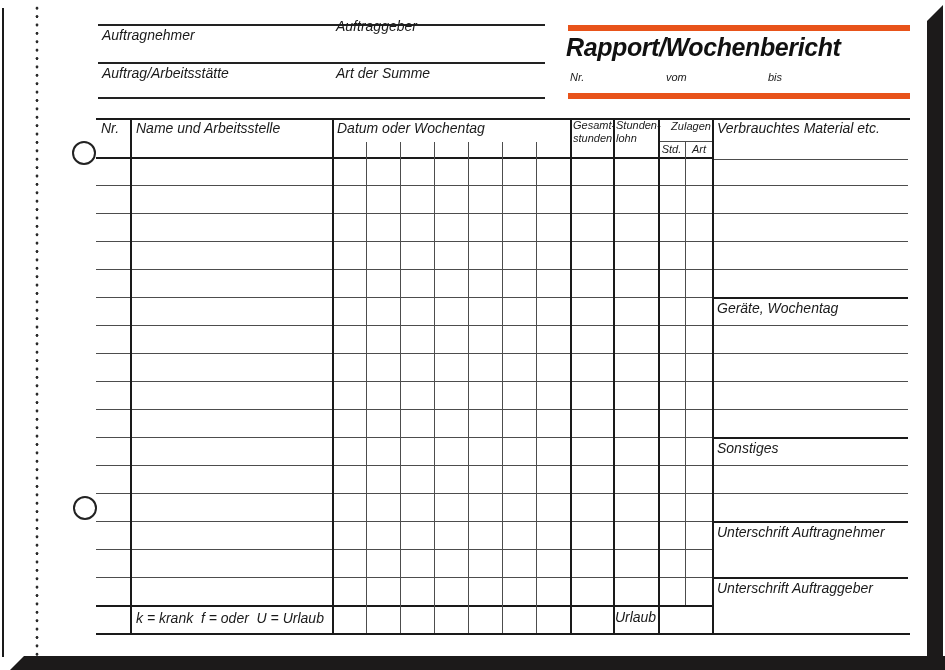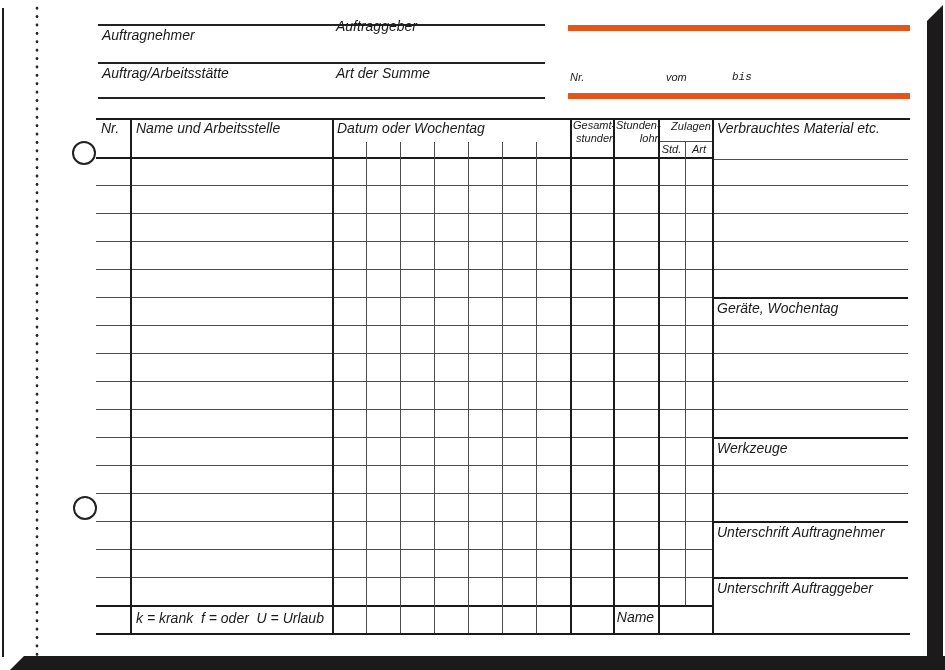--- a/index.html
+++ b/index.html
@@ -2,21 +2,21 @@
 <html><head>
 <meta charset="utf-8">
 <style>
   html,body{margin:0;padding:0;background:#ffffff;}
   .sheet{position:relative;width:945px;height:670px;background:#ffffff;overflow:hidden;
          font-family:"Liberation Sans",sans-serif;}
   
   .lbl{position:absolute;font-style:italic;font-size:14px;line-height:1.15;
        color:#1a1a1a;white-space:nowrap;}
   .lbl-sm{font-size:11px;}
-  .two-line{line-height:13px;text-align:right;}
+  .two-line{line-height:13px;}
   .ctr{text-align:center;}
   .title{position:absolute;font-style:italic;font-weight:700;font-size:25px;
          letter-spacing:-0.4px;color:#111;white-space:nowrap;}
   .pre{white-space:pre;}
   
   .hl{position:absolute;height:1px;background:#4d4d4d;}
   .hlm{position:absolute;height:1.5px;background:#222;}
   .hlb{position:absolute;height:2px;background:#1a1a1a;}
   .vl{position:absolute;width:1px;background:#4d4d4d;}
   .vlb{position:absolute;width:2px;background:#1a1a1a;}
@@ -48,23 +48,24 @@
 
   <div class="hlm" style="left:98px;top:24px;width:447px;"></div>
   <div class="lbl" style="left:102px;top:27px;">Auftragnehmer</div>
   <div class="lbl" style="left:336px;top:18px;">Auftraggeber</div>
   <div class="hlm" style="left:98px;top:62px;width:447px;"></div>
   <div class="lbl" style="left:102px;top:65px;">Auftrag/Arbeitsstätte</div>
   <div class="lbl" style="left:336px;top:65px;">Art der Summe</div>
   <div class="hlm" style="left:98px;top:97px;width:447px;"></div>
 
   <div class="bar" style="top:25px;background:#e8531a;"></div>
+  <div class="title" style="left:566px;top:33px;">Rapport/Wochenbericht</div>
   <div class="lbl lbl-sm" style="left:570px;top:71px;">Nr.</div>
   <div class="lbl lbl-sm" style="left:666px;top:71px;">vom</div>
-  <div class="lbl lbl-sm" style="left:732px;top:71px;font-family:Liberation Mono, monospace;">bis</div>
+  <div class="lbl lbl-sm" style="left:768px;top:71px;">bis</div>
   <div class="bar" style="top:93px;background:#e8531a;"></div>
 
   <div class="hlb" style="left:96px;top:118px;width:814px;"></div>
   <div class="hlb" style="left:96px;top:157px;width:616px;"></div>
   <div class="hl" style="left:658px;top:141px;width:54px;"></div>
   <div class="hlb" style="left:96px;top:605px;width:616px;"></div>
   <div class="hlb" style="left:96px;top:633px;width:814px;"></div>
 
   <div class="hl" style="left:96px;top:185px;width:616px;"></div>
   <div class="hl" style="left:96px;top:213px;width:616px;"></div>
@@ -117,20 +118,20 @@
   <div class="lbl" style="left:136px;top:120px;">Name und Arbeitsstelle</div>
   <div class="lbl" style="left:337px;top:120px;">Datum oder Wochentag</div>
   <div class="lbl lbl-sm two-line" style="left:573px;top:119px;"><span>Gesamt-</span><br><span>stunden</span></div>
   <div class="lbl lbl-sm two-line" style="left:616px;top:119px;"><span>Stunden-</span><br><span>lohn</span></div>
   <div class="lbl lbl-sm ctr" style="left:658px;top:120px;width:66px;">Zulagen</div>
   <div class="lbl lbl-sm ctr" style="left:658px;top:143px;width:27px;">Std.</div>
   <div class="lbl lbl-sm ctr" style="left:686px;top:143px;width:26px;">Art</div>
   <div class="lbl" style="left:717px;top:120px;">Verbrauchtes Material etc.</div>
 
   <div class="lbl" style="left:717px;top:300px;">Geräte, Wochentag</div>
-  <div class="lbl" style="left:717px;top:440px;">Werkzeuge</div>
+  <div class="lbl" style="left:717px;top:440px;">Sonstiges</div>
   <div class="lbl" style="left:717px;top:524px;">Unterschrift Auftragnehmer</div>
   <div class="lbl" style="left:717px;top:580px;">Unterschrift Auftraggeber</div>
 
   <div class="lbl pre" style="left:136px;top:610px;">k = krank  f = oder  U = Urlaub</div>
-  <div class="lbl ctr" style="left:613px;top:609px;width:45px;">Name</div>
+  <div class="lbl ctr" style="left:613px;top:609px;width:45px;">Urlaub</div>
 
 </div>
 
 </body></html>

